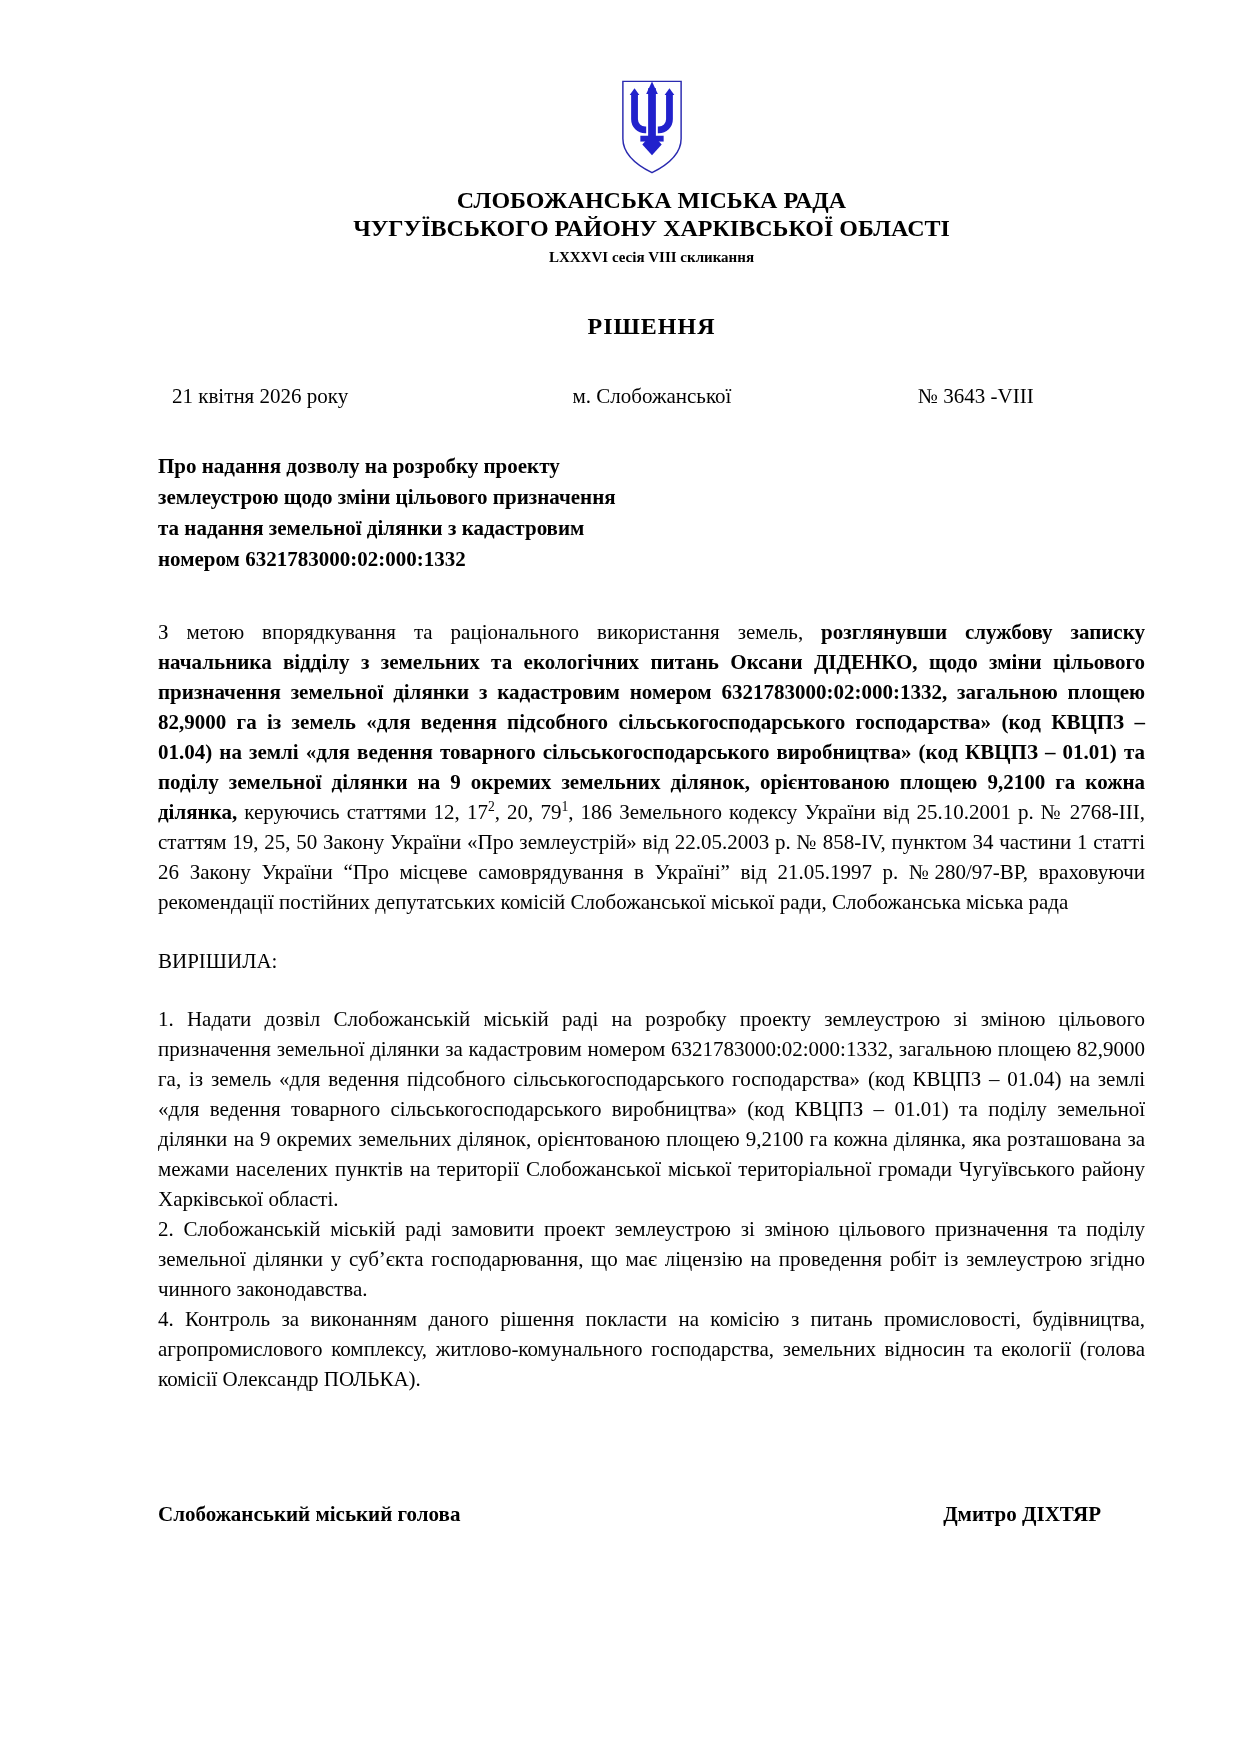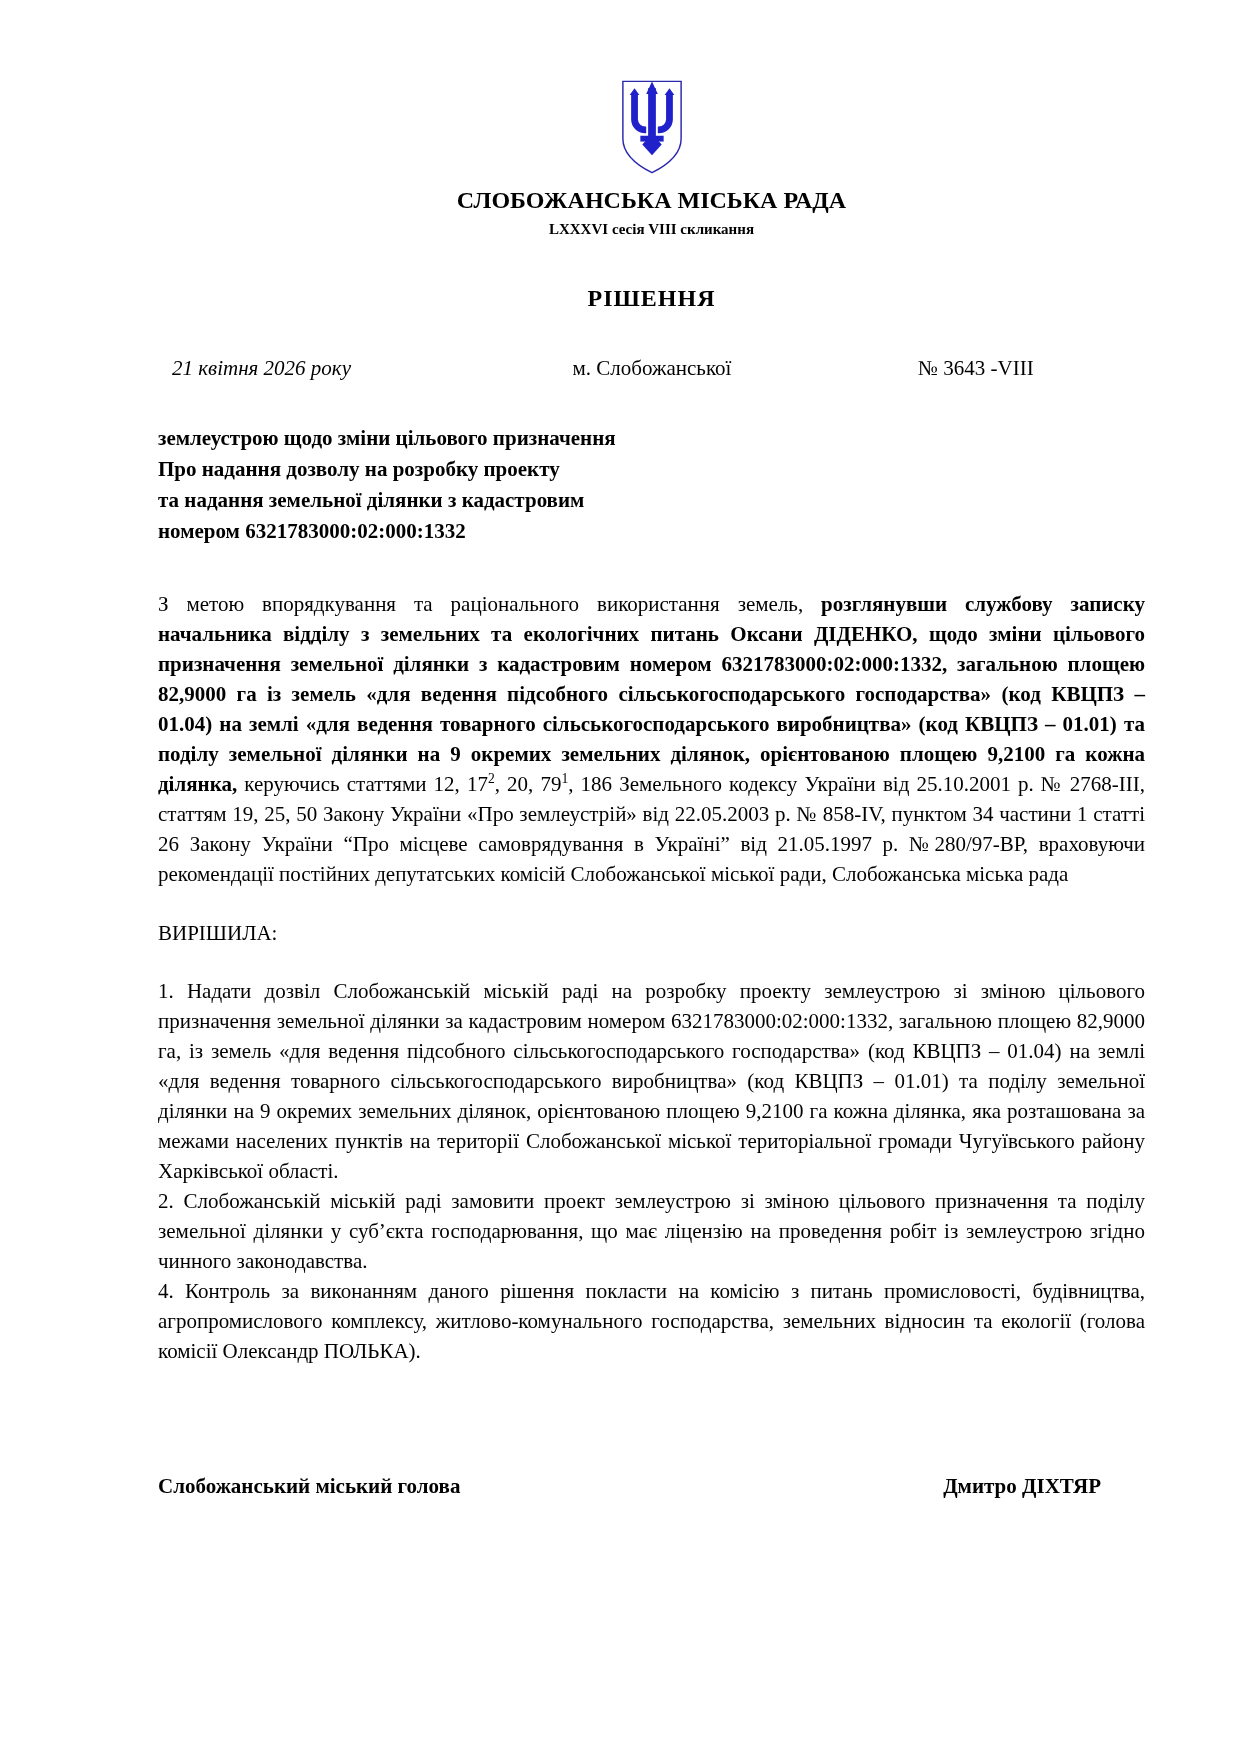--- a/index.html
+++ b/index.html
@@ -20,21 +20,21 @@
   .session{
     text-align:center;font-weight:bold;font-size:15px;line-height:28px;margin-top:1px;
   }
   .doctype{
     text-align:center;font-weight:bold;font-size:24px;letter-spacing:1px;margin-top:42px;
   }
   .meta{
     display:grid;grid-template-columns:42% 35% 23%;
     font-size:21px;margin-top:44px;
   }
-  .meta .d{padding-left:14px;font-style:italic;}
+  .meta .d{padding-left:14px;}
   .subject{
     margin-top:42px;font-weight:bold;font-size:21px;line-height:31px;
   }
   .body-par{
     margin:0;font-size:21px;line-height:30px;text-align:justify;
   }
   .preamble{margin-top:42px;}
   .resolved{
     font-size:21px;margin-top:32px;margin-bottom:30px;
   }
@@ -60,33 +60,34 @@
       <path d="M16 10 l5 7 h-10 z" fill="#2121cc"></path>
       <path d="M52 10 l5 7 h-10 z" fill="#2121cc"></path>
       <path d="M34 10 V64" stroke="#2121cc" stroke-width="8" fill="none"></path>
       <path d="M34 3 l6 13 h-12 z" fill="#2121cc"></path>
       <path d="M22 59 h24 v6 h-24 z" fill="#2121cc"></path>
       <path d="M34 57 l10 11 -10 11 -10 -11 z" fill="#2121cc"></path>
     </svg>
   </div>
 
   <div class="org">СЛОБОЖАНСЬКА МІСЬКА РАДА</div>
+  <div class="org">ЧУГУЇВСЬКОГО РАЙОНУ ХАРКІВСЬКОЇ ОБЛАСТІ</div>
   <div class="session">LXXXVI сесія VIII скликання</div>
 
   <div class="doctype">РІШЕННЯ</div>
 
   <div class="meta">
     <span class="d">21 квітня  2026 року</span>
     <span>м. Слобожанської</span>
     <span>№  3643 -VIII</span>
   </div>
 
   <div class="subject">
+    <div>Про надання дозволу на розробку проекту</div>
     <div>землеустрою щодо зміни цільового призначення</div>
-    <div>Про надання дозволу на розробку проекту</div>
     <div>та надання земельної ділянки з кадастровим</div>
     <div>номером 6321783000:02:000:1332</div>
   </div>
 
   <p class="body-par preamble"><span>З метою впорядкування та раціонального використання земель, </span><span class="b">розглянувши службову записку начальника відділу з земельних та екологічних питань Оксани ДІДЕНКО,  щодо зміни цільового призначення земельної ділянки з кадастровим номером 6321783000:02:000:1332, загальною площею 82,9000 га із земель «для ведення підсобного сільськогосподарського господарства» (код КВЦПЗ – 01.04) на землі «для ведення товарного сільськогосподарського виробництва» (код КВЦПЗ – 01.01)  та поділу земельної ділянки на 9 окремих земельних ділянок, орієнтованою площею 9,2100 га кожна ділянка, </span><span>керуючись статтями 12, 17</span><sup>2</sup><span>, 20, 79</span><sup>1</sup><span>, 186 Земельного кодексу України від 25.10.2001 р. № 2768-ІІІ, статтям 19, 25, 50 Закону України «Про землеустрій» від 22.05.2003 р. № 858-ІV, пунктом 34 частини 1 статті 26  Закону  України “Про  місцеве  самоврядування в Україні” від 21.05.1997 р. №280/97-ВР, враховуючи рекомендації постійних  депутатських комісій Слобожанської міської ради, Слобожанська міська  рада</span></p>
 
   <div class="resolved">ВИРІШИЛА:</div>
 
   <p class="body-par"><span>1. Надати дозвіл Слобожанській міській раді на розробку проекту землеустрою зі зміною цільового призначення земельної ділянки за кадастровим номером 6321783000:02:000:1332, загальною площею 82,9000 га, із земель «для ведення підсобного сільськогосподарського господарства» (код КВЦПЗ – 01.04) на землі «для ведення товарного сільськогосподарського виробництва» (код КВЦПЗ – 01.01)  та поділу земельної ділянки на 9 окремих земельних ділянок, орієнтованою площею 9,2100 га кожна ділянка, яка розташована за межами населених пунктів на території Слобожанської міської територіальної громади Чугуївського району Харківської області.</span></p>
   <p class="body-par"><span>2. Слобожанській міській раді замовити проект землеустрою зі зміною цільового призначення та поділу земельної ділянки у суб’єкта господарювання, що має ліцензію на проведення робіт із землеустрою згідно чинного законодавства.</span></p>

